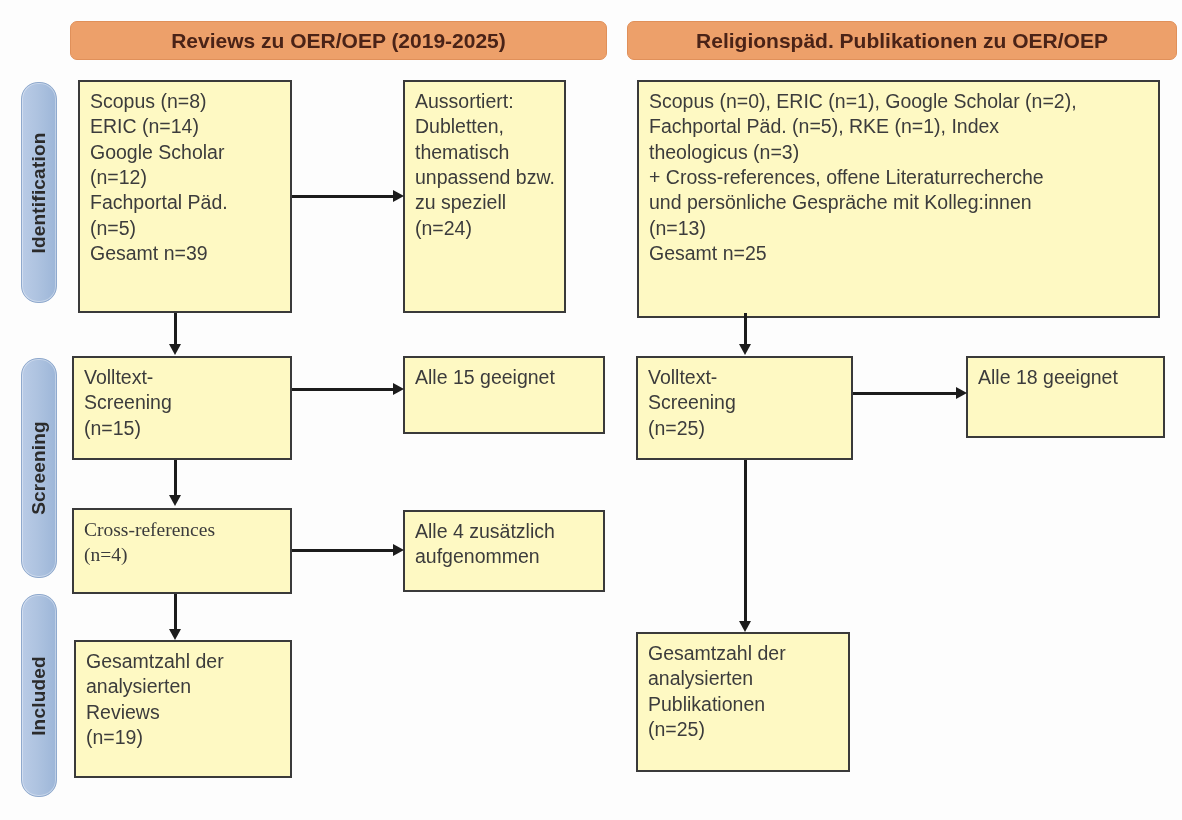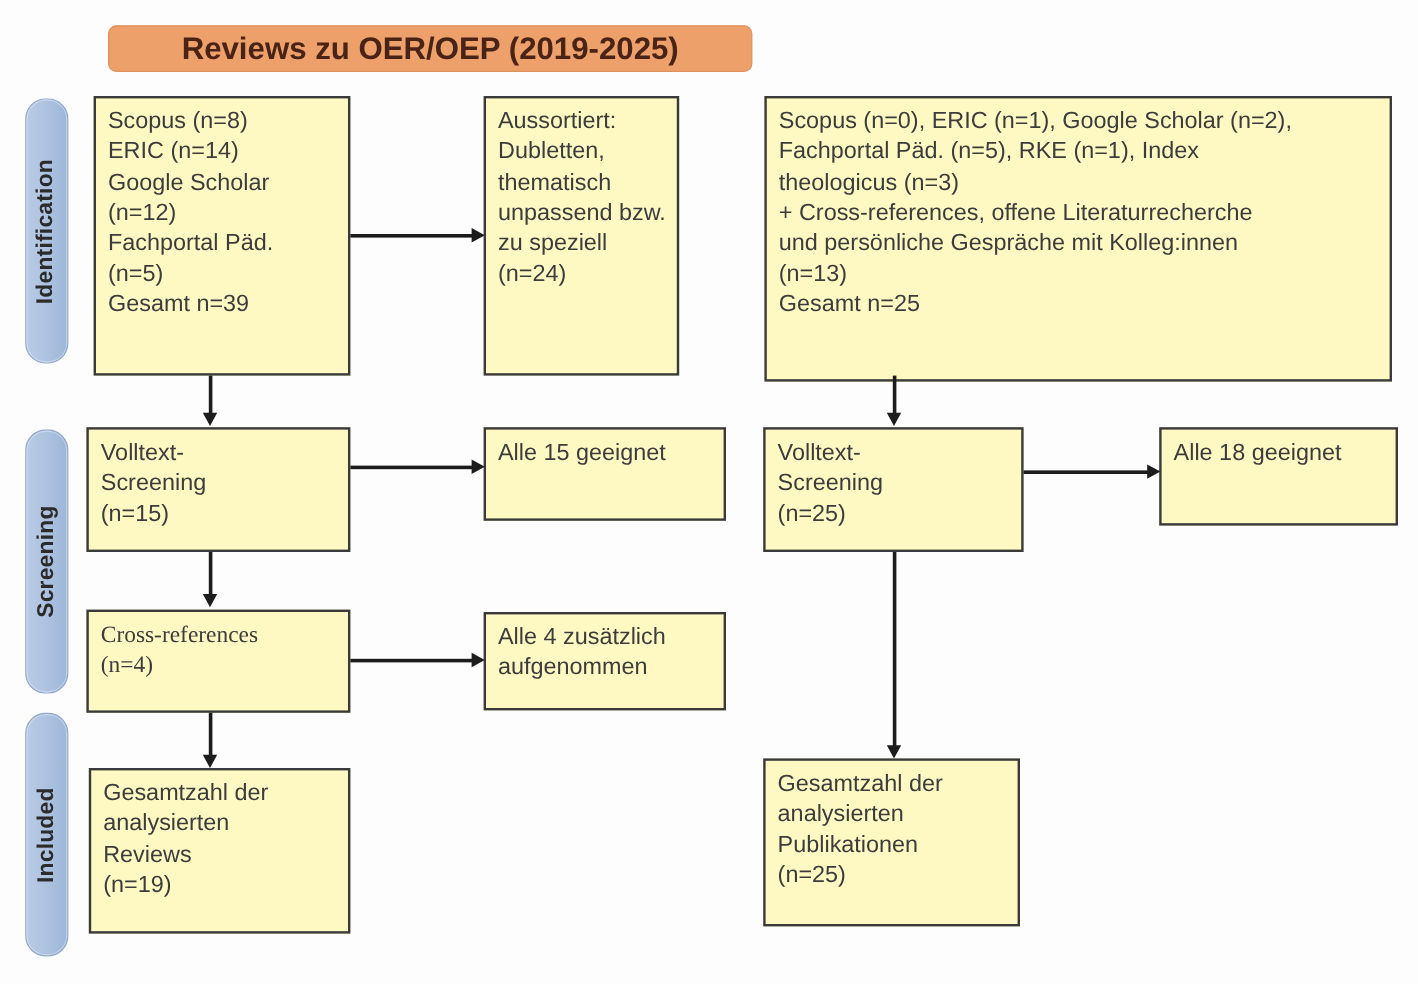--- a/index.html
+++ b/index.html
@@ -41,23 +41,22 @@
   .header-bar {
     position: absolute;
     height: 37px;
     border-radius: 7px;
     background: #eda06a;
     border: 1px solid #e0905a;
     display: flex;
     align-items: center;
     justify-content: center;
     color: #4a2317;
-    font-size: 26px;
+    font-size: 21px;
     font-weight: bold;
-    margin-left: 20px;
   }
 
   
   .box {
     position: absolute;
     background: #fef9c3;
     border: 2.5px solid #3a3a3a;
     box-sizing: border-box;
     padding: 7px 9px 6px 10px;
     font-size: 19.5px;
@@ -99,20 +98,21 @@
     <span class="pill-text">Identification</span>
   </div>
   <div class="stage-pill" style="left:21px; top:358px; height:218px;">
     <span class="pill-text">Screening</span>
   </div>
   <div class="stage-pill" style="left:21px; top:594px; height:201px;">
     <span class="pill-text">Included</span>
   </div>
 
   <div class="header-bar" style="left:70px; top:21px; width:535px;">Reviews zu OER/OEP (2019-2025)</div>
+  <div class="header-bar" style="left:627px; top:21px; width:548px;">Religionspäd. Publikationen zu OER/OEP</div>
 
   <div class="box" style="left:78px; top:80px; width:214px; height:233px;">Scopus (n=8)
 ERIC (n=14)
 Google Scholar
 (n=12)
 Fachportal Päd.
 (n=5)
 Gesamt n=39</div>
 
   <div class="box" style="left:403px; top:80px; width:163px; height:233px;">Aussortiert:

